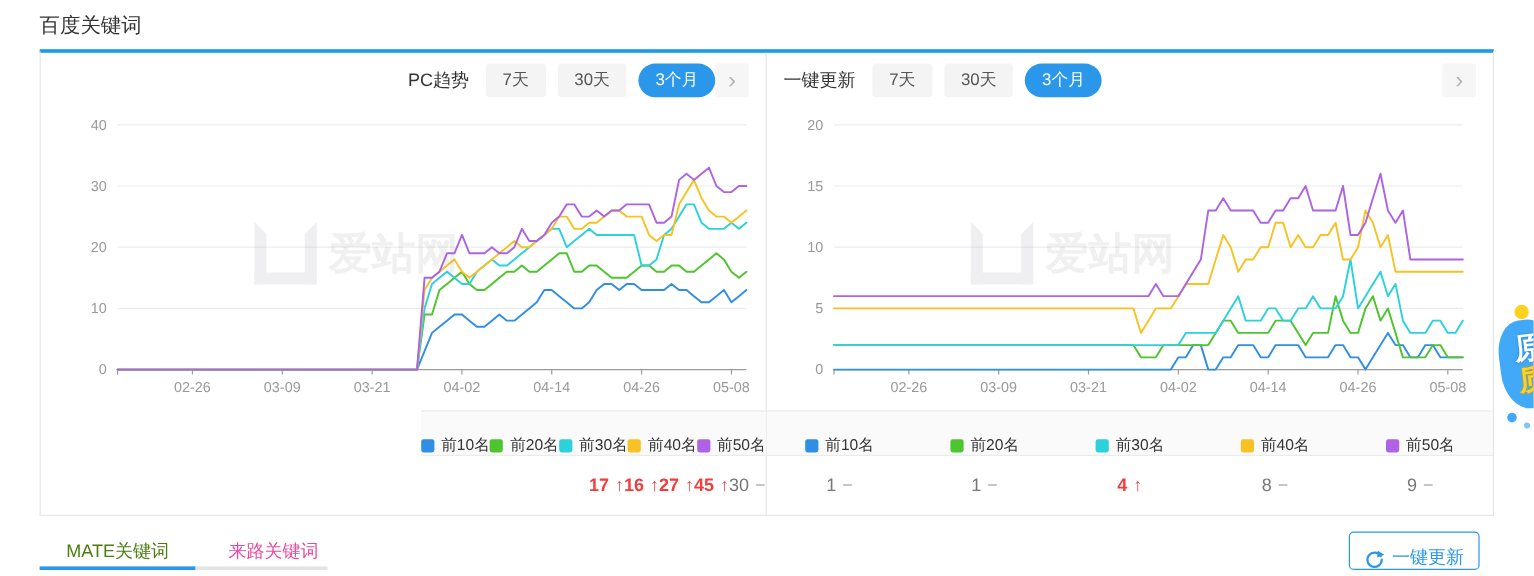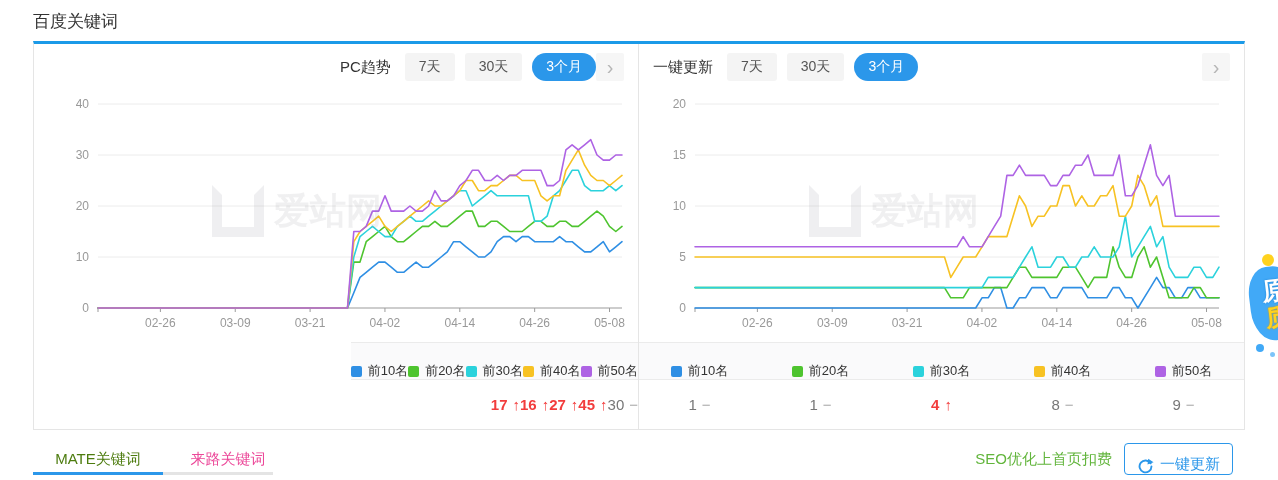--- a/index.html
+++ b/index.html
@@ -252,21 +252,20 @@
 <div class="footer-tabs">
   <span class="ftab active">MATE关键词</span>
   <span class="ftab">来路关键词</span>
 </div>
 <div class="ftab-underline">
   <span class="ul-blue"></span>
   <span class="ul-gray"></span>
 </div>
 
 <div class="footer-right">
-  <span class="fee-note">SEO优化上首页扣费</span>
   <button class="update-btn">
     <svg width="17" height="17" viewBox="0 0 20 20">
       <path d="M16 7.5 A7 7 0 1 0 17 11" fill="none" stroke="#2b97ea" stroke-width="2.2" stroke-linecap="round"></path>
       <polygon points="13.2,2.2 19.5,6.2 12.4,8.8" fill="#2b97ea"></polygon>
     </svg>
     <span>一键更新</span>
   </button>
 </div>
 
 <div class="sticker">

